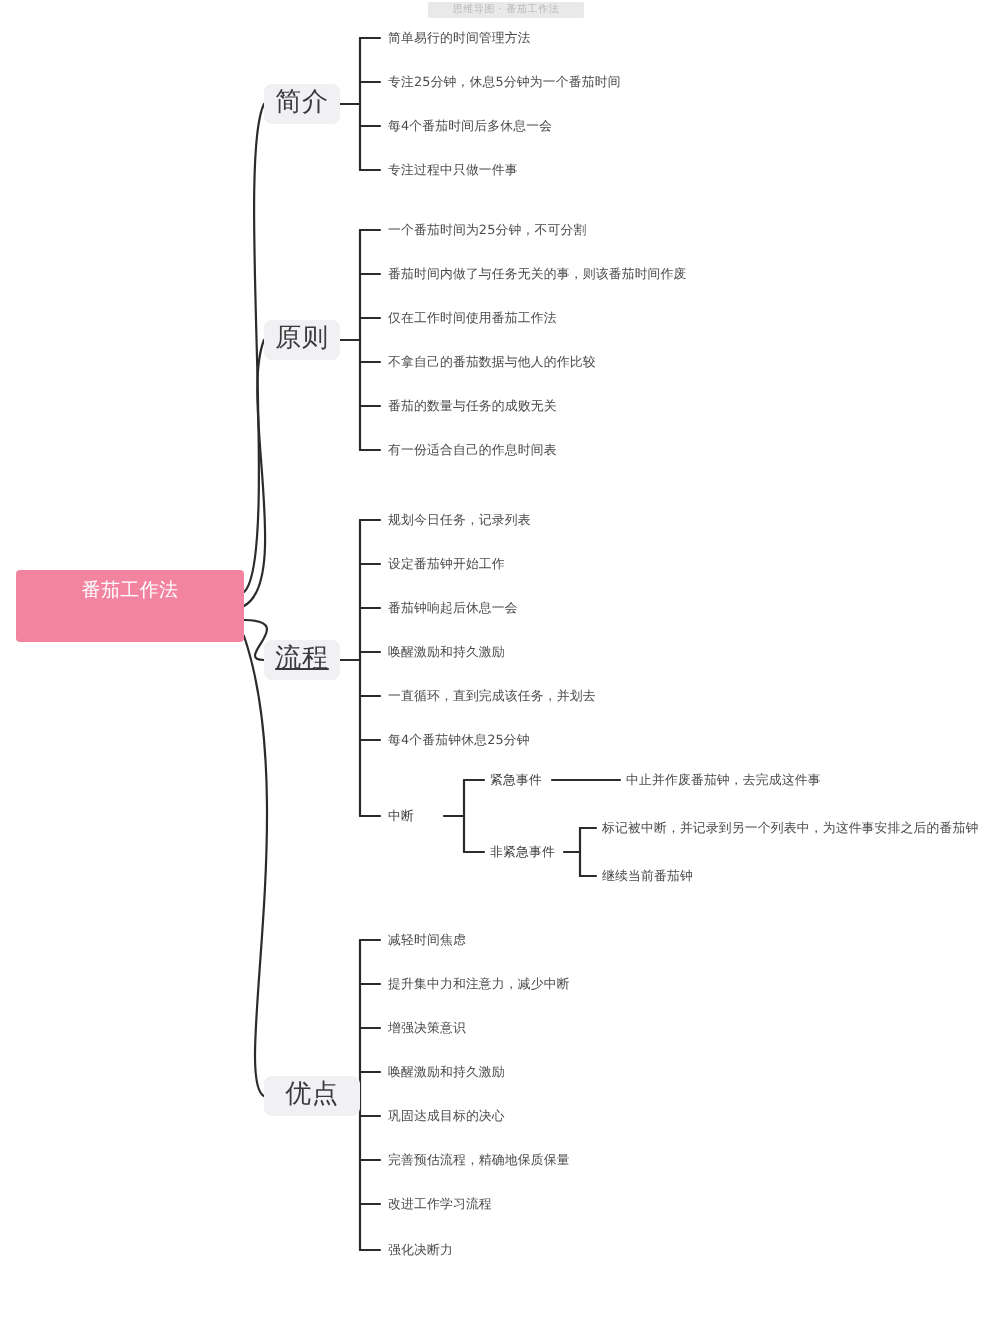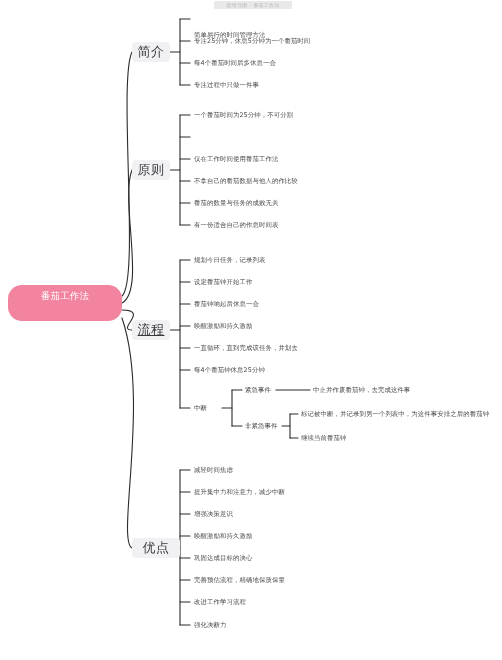--- a/index.html
+++ b/index.html
@@ -44,21 +44,21 @@
     box-sizing: border-box;
     white-space: nowrap;
   }
   
   .root {
     left: 8px;
     top: 285px;
     width: 114px;
     height: 36px;
     background: #f2849f;
-    border-radius: 14px;
+    border-radius: 2px;
     color: #ffffff;
     font-size: 9.5px;
     line-height: 13px;
     text-align: center;
     padding-top: 4px;
     letter-spacing: 0.2px;
   }
   .root .l2 { display: block; }
   
   .branch {
@@ -149,27 +149,28 @@
       <path d="M180,602 L190,602"></path>
       <path d="M180,625 L190,625"></path>
     </g>
   </svg>
 
   <div class="node root">
     <span>番茄工作法</span>
   </div>
 
   <div class="node branch" style="left:132px; top:42px; width:38px;">简介</div>
-  <div class="node leaf" style="left:194px; top:15px;margin-top:16px;">简单易行的时间管理方法</div>
+  <div class="node leaf" style="left:194px; top:15px;">简单易行的时间管理方法</div>
   <div class="node leaf" style="left:194px; top:37px;">专注25分钟，休息5分钟为一个番茄时间</div>
   <div class="node leaf" style="left:194px; top:59px;">每4个番茄时间后多休息一会</div>
   <div class="node leaf" style="left:194px; top:81px;">专注过程中只做一件事</div>
 
   <div class="node branch" style="left:132px; top:160px; width:38px;">原则</div>
   <div class="node leaf" style="left:194px; top:111px;">一个番茄时间为25分钟，不可分割</div>
+  <div class="node leaf" style="left:194px; top:133px;">番茄时间内做了与任务无关的事，则该番茄时间作废</div>
   <div class="node leaf" style="left:194px; top:155px;">仅在工作时间使用番茄工作法</div>
   <div class="node leaf" style="left:194px; top:177px;">不拿自己的番茄数据与他人的作比较</div>
   <div class="node leaf" style="left:194px; top:199px;">番茄的数量与任务的成败无关</div>
   <div class="node leaf" style="left:194px; top:221px;">有一份适合自己的作息时间表</div>
 
   <div class="node branch" style="left:132px; top:320px; width:38px;text-decoration:underline;">流程</div>
   <div class="node leaf" style="left:194px; top:256px;">规划今日任务，记录列表</div>
   <div class="node leaf" style="left:194px; top:278px;text-align:right;">设定番茄钟开始工作</div>
   <div class="node leaf" style="left:194px; top:300px;">番茄钟响起后休息一会</div>
   <div class="node leaf" style="left:194px; top:322px;">唤醒激励和持久激励</div>

